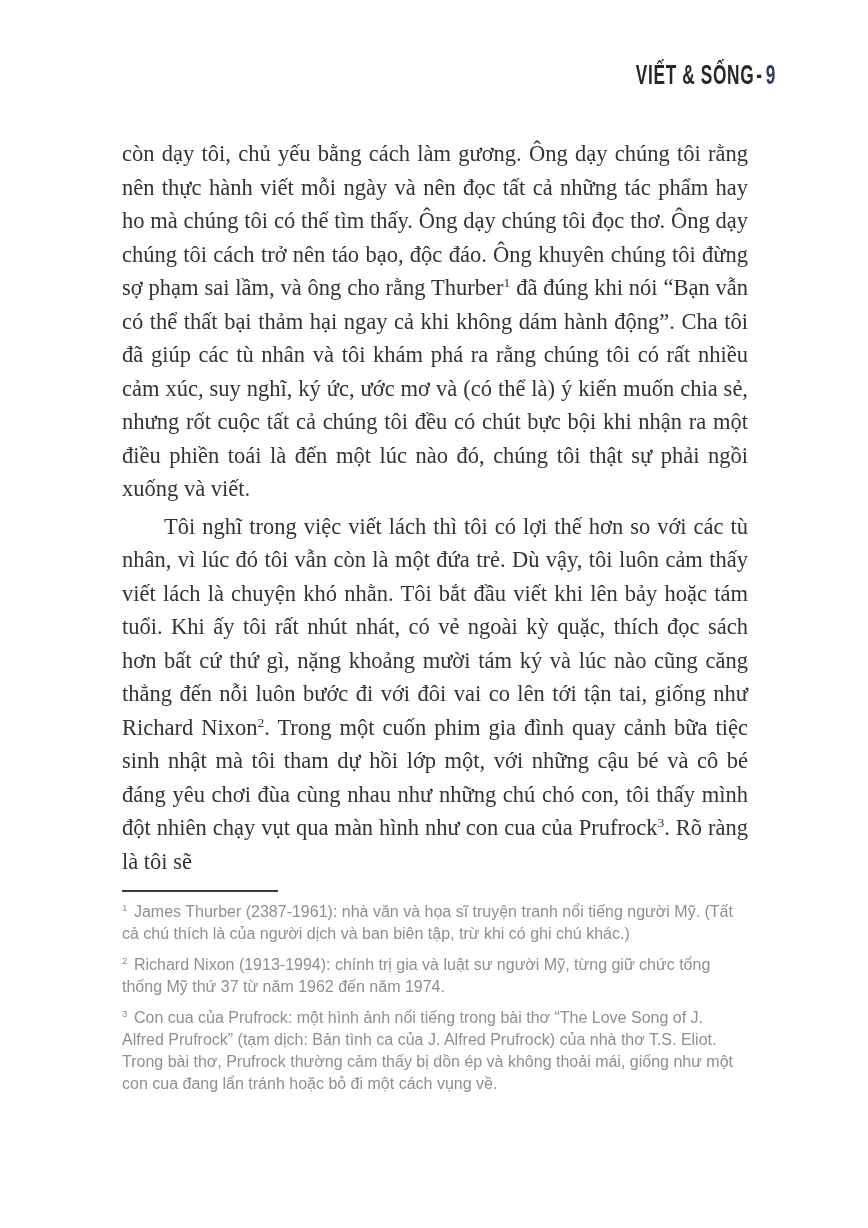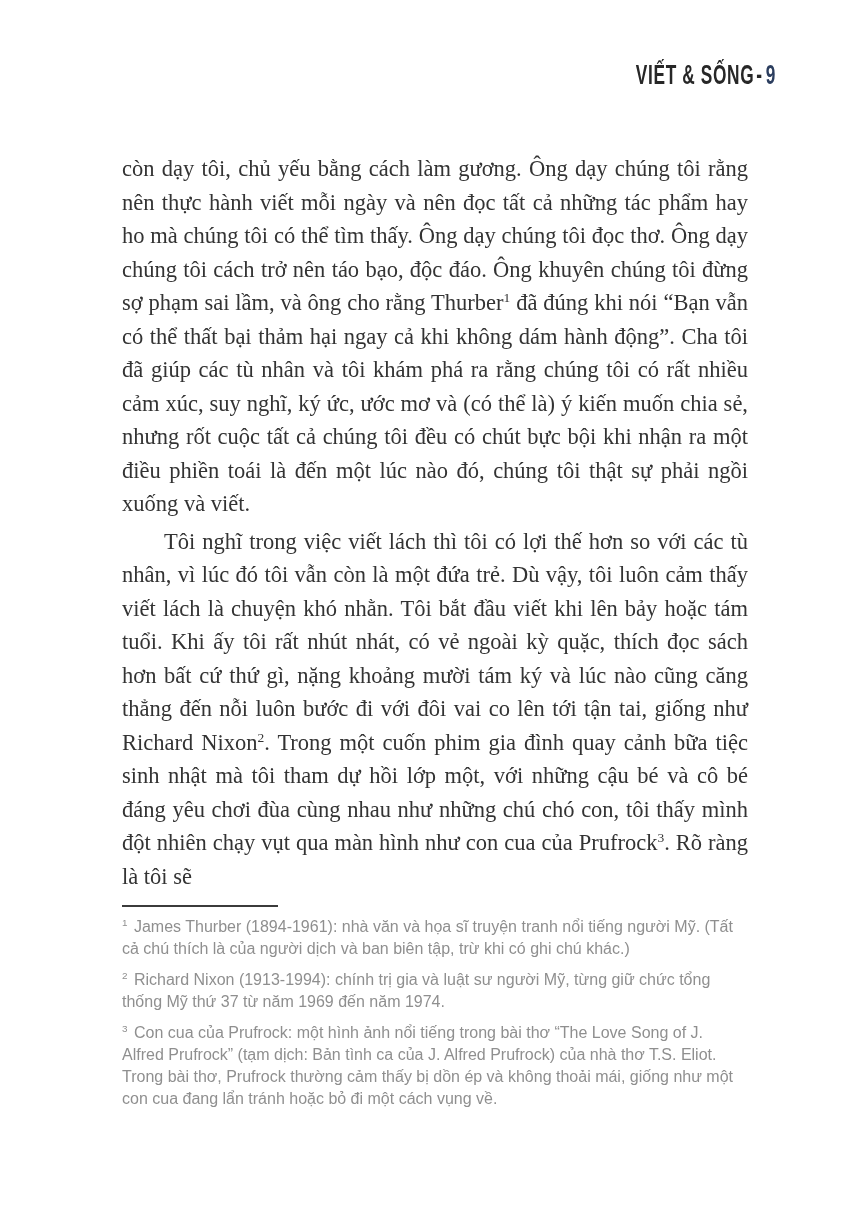--- a/index.html
+++ b/index.html
@@ -35,21 +35,21 @@
   }
   .running-head-inner .page-num {
     color: #2c3e5f;
     padding-left: 2px;
   }
   .running-head-inner .dash {
     padding: 0 3px;
   }
   .text-block {
     position: absolute;
-    top: 152px;
+    top: 137px;
     left: 122px;
     width: 626px;
     color: #333333;
     font-size: 22.5px;
     line-height: 33.5px;
     text-align: justify;
   }
   .text-block p {
     margin: 0;
   }
@@ -99,22 +99,22 @@
   <div class="text-block">
 
     <p><span>còn dạy tôi, chủ yếu bằng cách làm gương. Ông dạy chúng tôi rằng nên thực hành viết mỗi ngày và nên đọc tất cả những tác phẩm hay ho mà chúng tôi có thể tìm thấy. Ông dạy chúng tôi đọc thơ. Ông dạy chúng tôi cách trở nên táo bạo, độc đáo. Ông khuyên chúng tôi đừng sợ phạm sai lầm, và ông cho rằng Thurber</span><sup class="fn-ref">1</sup><span> đã đúng khi nói “Bạn vẫn có thể thất bại thảm hại ngay cả khi không dám hành động”. Cha tôi đã giúp các tù nhân và tôi khám phá ra rằng chúng tôi có rất nhiều cảm xúc, suy nghĩ, ký ức, ước mơ và (có thể là) ý kiến muốn chia sẻ, nhưng rốt cuộc tất cả chúng tôi đều có chút bực bội khi nhận ra một điều phiền toái là đến một lúc nào đó, chúng tôi thật sự phải ngồi xuống và viết.</span></p>
 
     <p class="indented"><span>Tôi nghĩ trong việc viết lách thì tôi có lợi thế hơn so với các tù nhân, vì lúc đó tôi vẫn còn là một đứa trẻ. Dù vậy, tôi luôn cảm thấy viết lách là chuyện khó nhằn. Tôi bắt đầu viết khi lên bảy hoặc tám tuổi. Khi ấy tôi rất nhút nhát, có vẻ ngoài kỳ quặc, thích đọc sách hơn bất cứ thứ gì, nặng khoảng mười tám ký và lúc nào cũng căng thẳng đến nỗi luôn bước đi với đôi vai co lên tới tận tai, giống như Richard Nixon</span><sup class="fn-ref">2</sup><span>. Trong một cuốn phim gia đình quay cảnh bữa tiệc sinh nhật mà tôi tham dự hồi lớp một, với những cậu bé và cô bé đáng yêu chơi đùa cùng nhau như những chú chó con, tôi thấy mình đột nhiên chạy vụt qua màn hình như con cua của Prufrock</span><sup class="fn-ref">3</sup><span>. Rõ ràng là tôi sẽ</span></p>
 
     <hr class="footnote-sep">
 
     <div class="footnotes">
 
-      <div class="footnote"><sup>1</sup><span> James Thurber (1894-1961): nhà văn và họa sĩ truyện tranh nổi tiếng người Mỹ. (Tất cả chú thích là của người dịch và ban biên tập, trừ khi có ghi chú khác.)</span></div>
+      <div class="footnote"><sup>1</sup><span> James Thurber (2387-1961): nhà văn và họa sĩ truyện tranh nổi tiếng người Mỹ. (Tất cả chú thích là của người dịch và ban biên tập, trừ khi có ghi chú khác.)</span></div>
 
-      <div class="footnote"><sup>2</sup><span> Richard Nixon (1913-1994): chính trị gia và luật sư người Mỹ, từng giữ chức tổng thống Mỹ thứ 37 từ năm 1969 đến năm 1974.</span></div>
+      <div class="footnote"><sup>2</sup><span> Richard Nixon (1913-1994): chính trị gia và luật sư người Mỹ, từng giữ chức tổng thống Mỹ thứ 37 từ năm 1962 đến năm 1974.</span></div>
 
       <div class="footnote"><sup>3</sup><span> Con cua của Prufrock: một hình ảnh nổi tiếng trong bài thơ “The Love Song of J. Alfred Prufrock” (tạm dịch: Bản tình ca của J. Alfred Prufrock) của nhà thơ T.S. Eliot. Trong bài thơ, Prufrock thường cảm thấy bị dồn ép và không thoải mái, giống như một con cua đang lẩn tránh hoặc bỏ đi một cách vụng về.</span></div>
 
     </div>
   </div>
 
 </div>
 
 </body></html>

